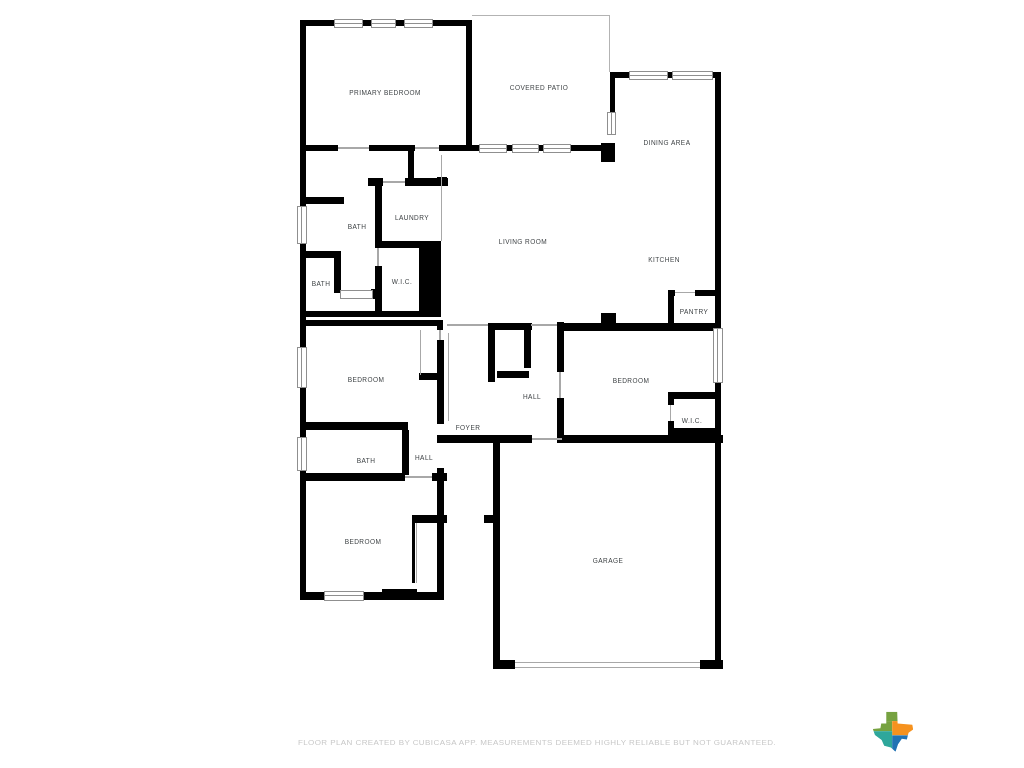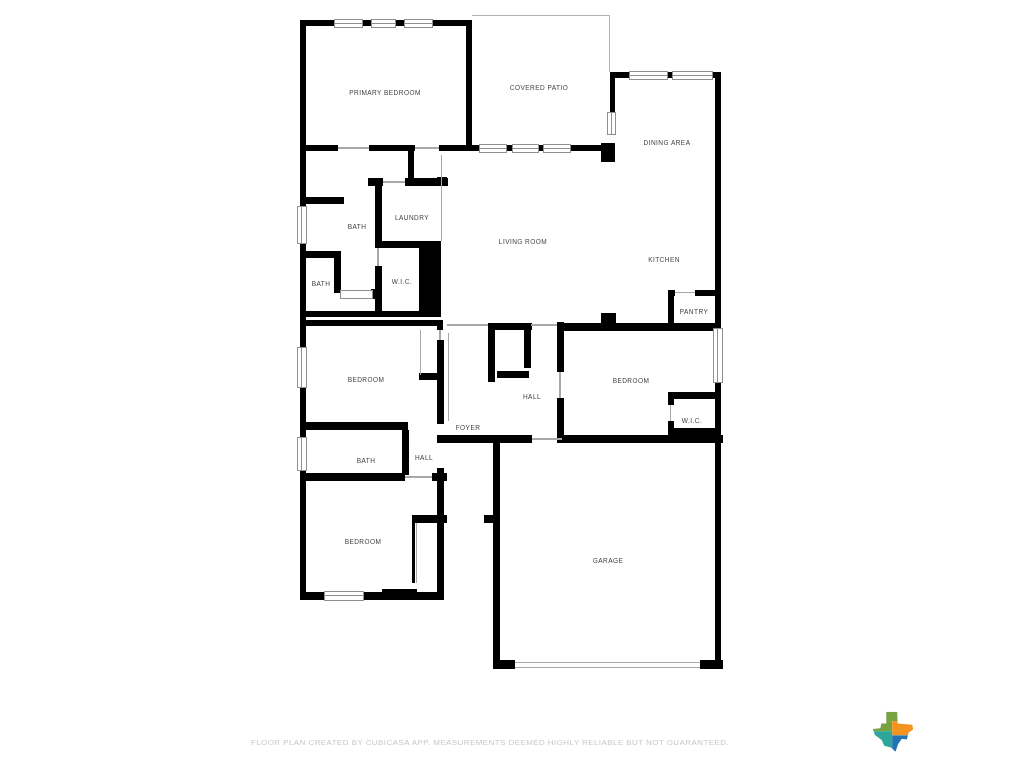--- a/index.html
+++ b/index.html
@@ -1,21 +1,21 @@
 <!DOCTYPE html>
 <html><head>
 <meta charset="utf-8">
 <style>
   html,body{margin:0;padding:0;background:#ffffff;}
   #canvas{position:relative;width:1024px;height:768px;background:#ffffff;overflow:hidden;
           font-family:"Liberation Sans", sans-serif;}
   #plan-svg{position:absolute;left:0;top:0;}
   .room-label{position:absolute;transform:translate(-50%,-50%);white-space:nowrap;
               font-size:6.5px;letter-spacing:.45px;color:#3c4043;font-weight:400;}
-  #footer-disclaimer{position:absolute;left:490px;top:742px;transform:translate(-50%,-50%);
+  #footer-disclaimer{position:absolute;left:537px;top:742px;transform:translate(-50%,-50%);
               white-space:nowrap;font-size:8px;letter-spacing:.42px;color:#c8c8c8;}
   #ctxmls-logo{position:absolute;left:872px;top:710px;width:140px;height:46px;}
   #ctxmls-logo .logo-text{position:absolute;left:42px;top:1px;font-size:24px;font-weight:700;
               letter-spacing:-.5px;line-height:34px;}
   .ctx{color:#F6921E}.mls{color:#2173B4}
   .texas{position:absolute;left:0;top:1px;}
 </style>
 </head>
 <body>
 

